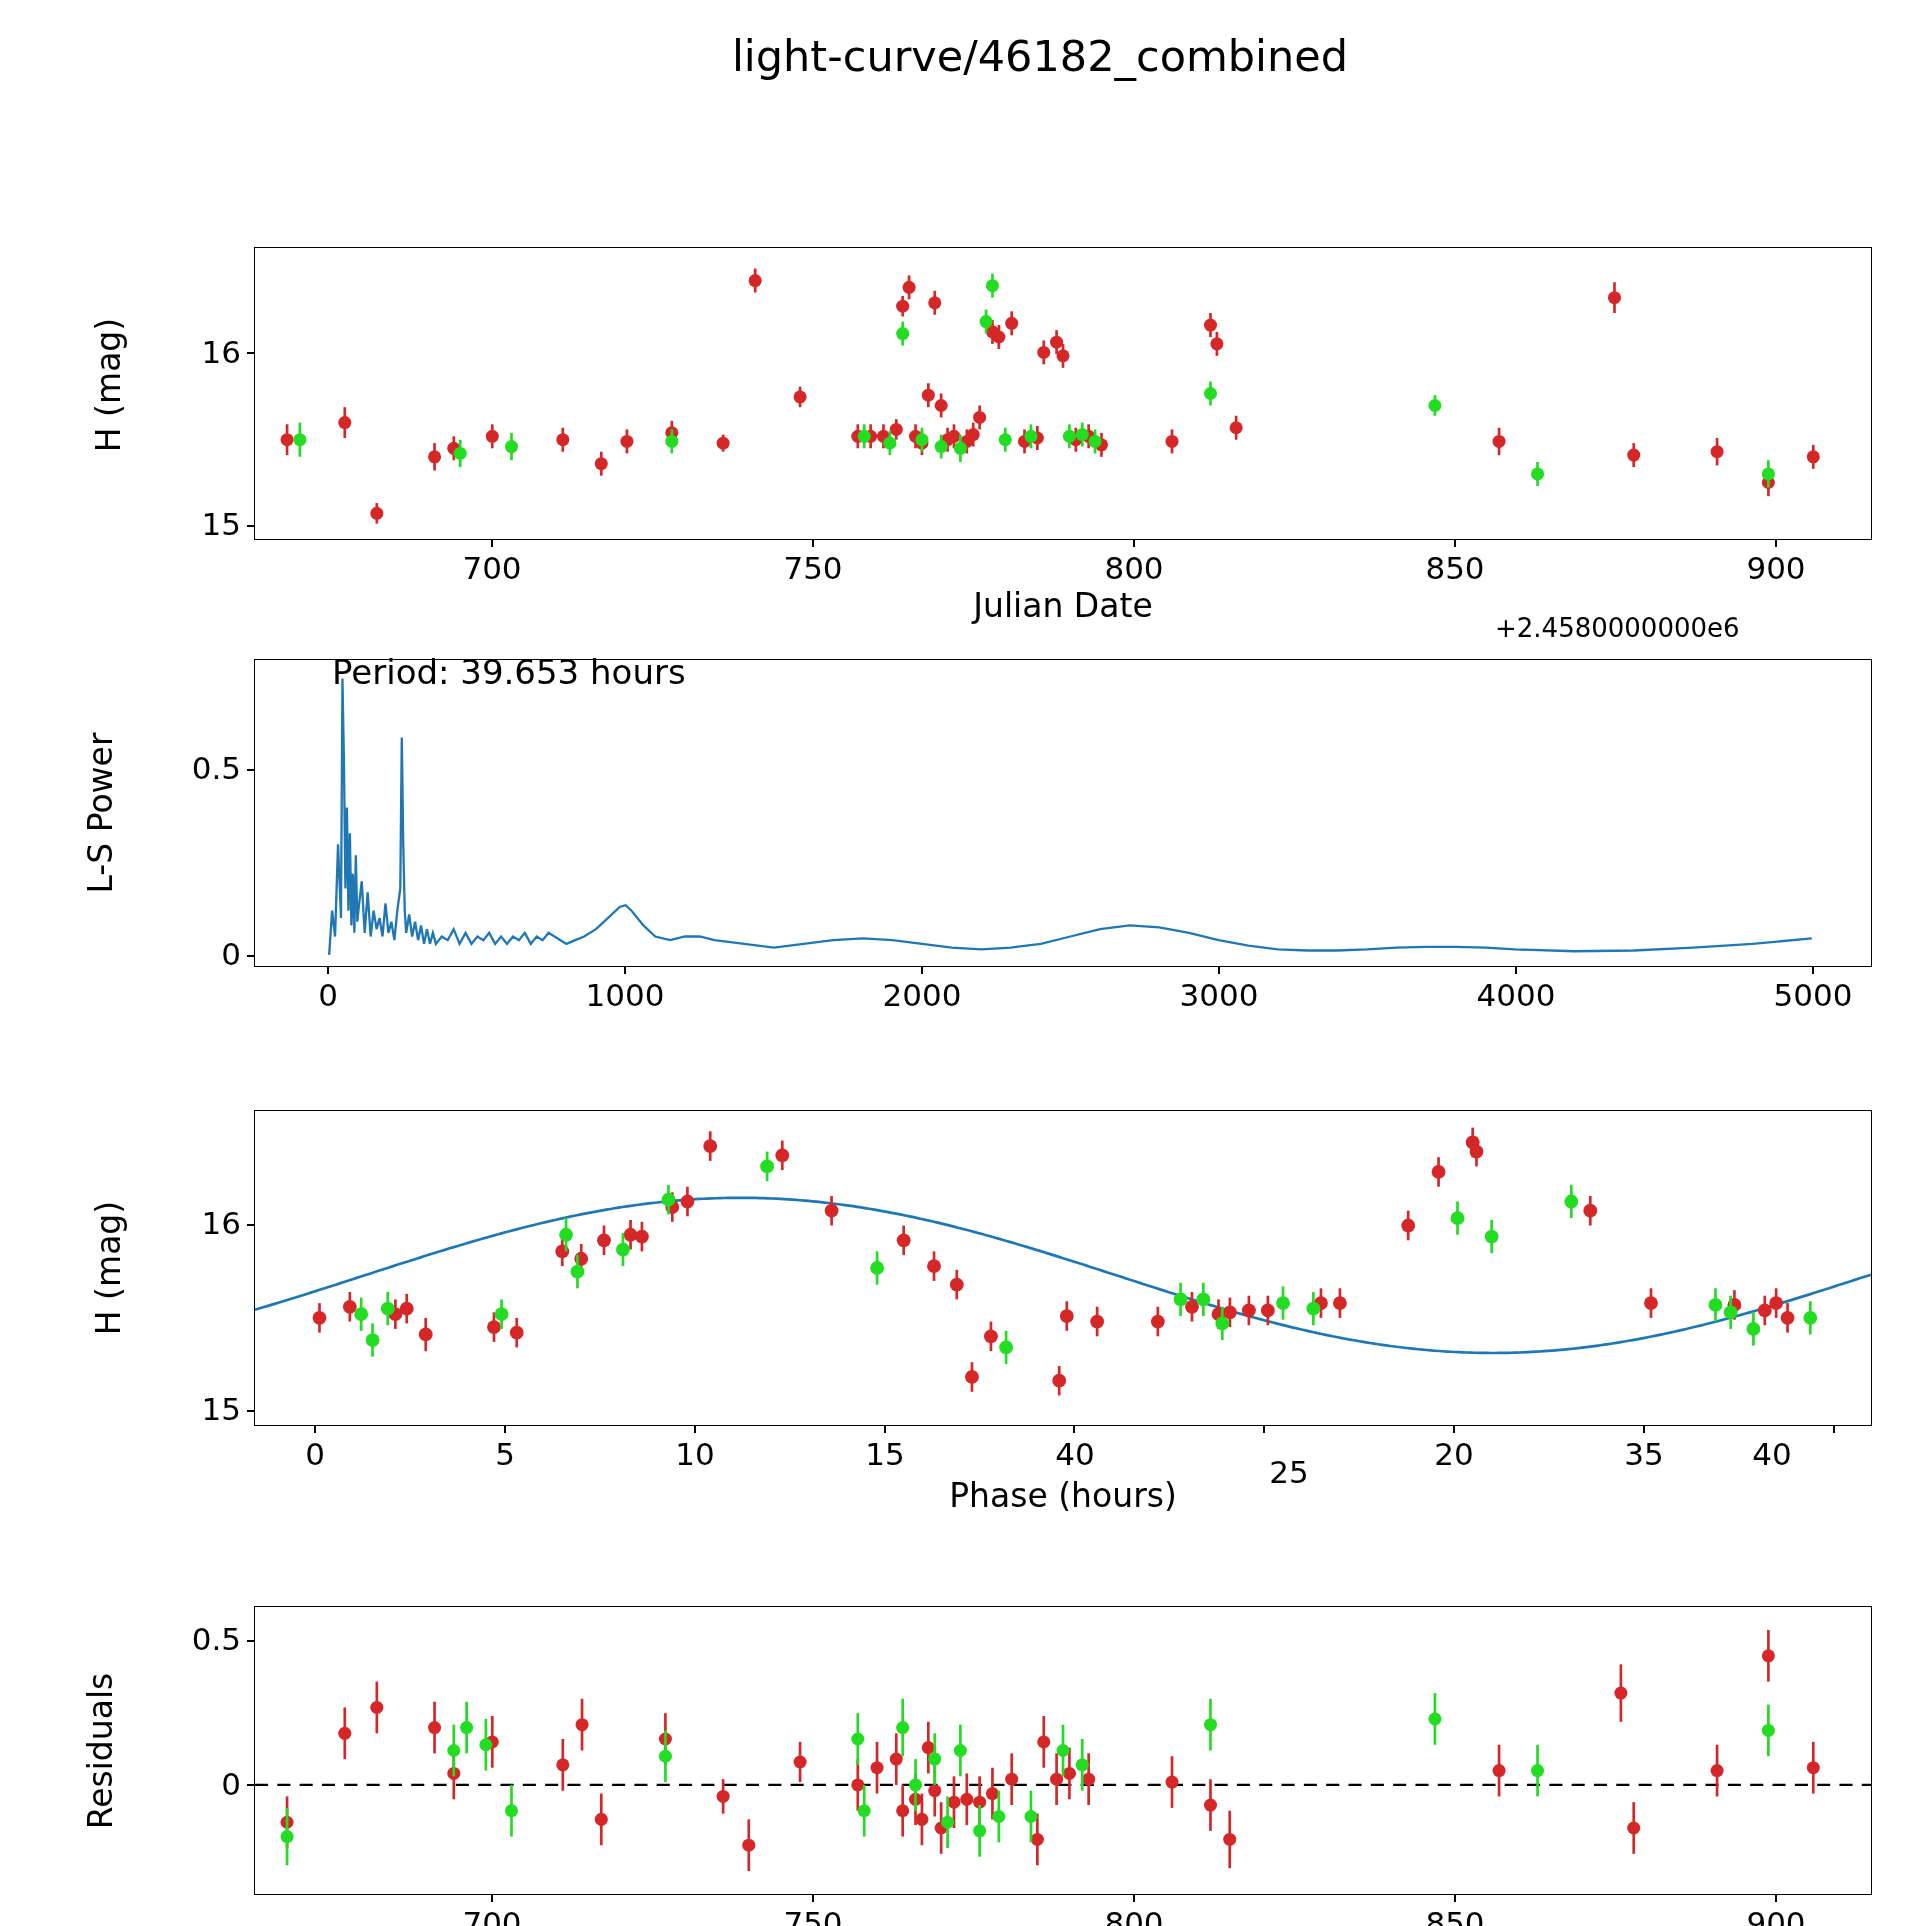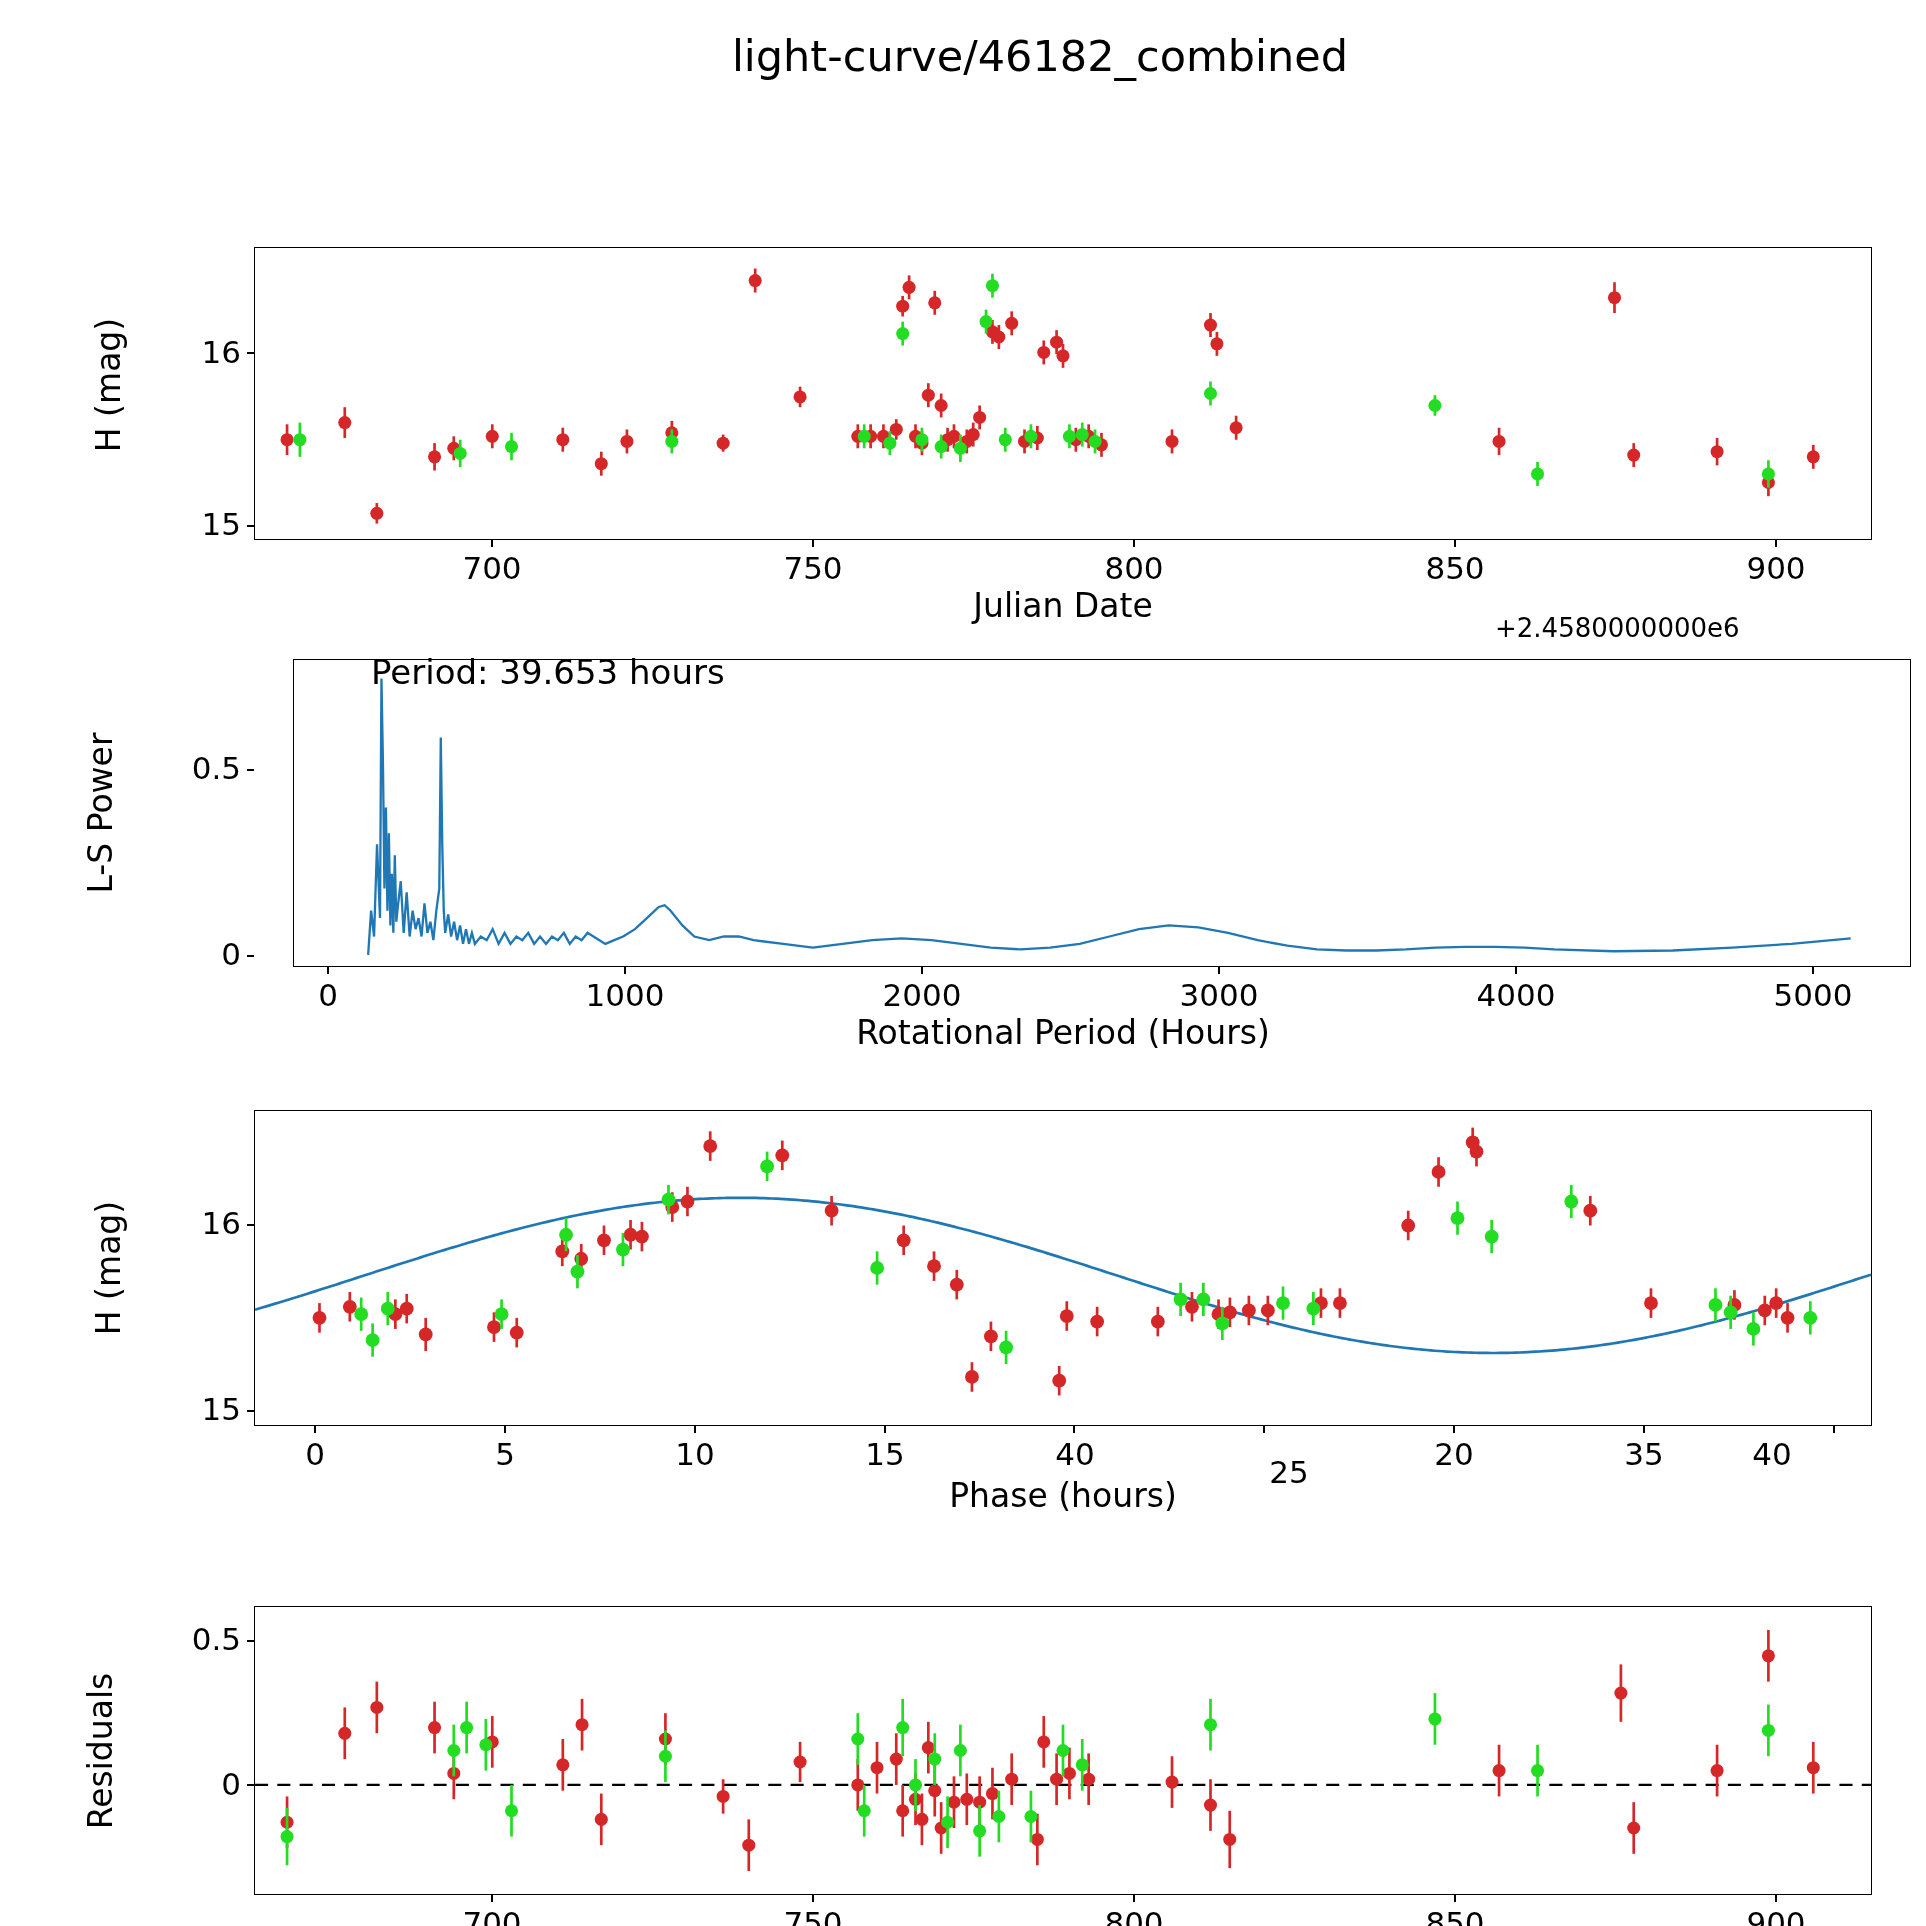--- a/index.html
+++ b/index.html
@@ -186,28 +186,27 @@
         <div class="tick" style="left: 1775px; top: 324px; width: 2.3px; height: 7px;"></div>
         <div class="ticklabel" style="left: 1776px; top: 334px; transform: translateX(-50%);">900</div>
         <div class="tick" style="left: 247px; top: 309px; width: 7px; height: 2.3px;"></div>
         <div class="ticklabel" style="left: 241px; top: 290px; transform: translateX(-100%);">15</div>
         <div class="tick" style="left: 247px; top: 136px; width: 7px; height: 2.3px;"></div>
         <div class="ticklabel" style="left: 241px; top: 118px; transform: translateX(-100%);">16</div>
       </div>
   </div>
 
   <div class="panel" style="left:0;top:651px;width:2080px;height:443px;">
-    <div class="axes" id="ax2" style="left:254px;top:7.7px;width:1618px;height:308px;margin-left:39px;">
+    <div class="axes" id="ax2" style="left:254px;top:7.7px;width:1618px;height:308px;">
       <svg id="svg2" class="plotarea" viewBox="0 0 4200 800" preserveAspectRatio="none">
           <polyline points="192.7,771.1 200.4,655.4 208.1,722.9 215.8,481.9 223.5,674.7 227.3,48.2 231.2,269.9 235.0,597.6 238.9,385.5 242.8,655.4 246.6,453.0 250.5,694.0 254.3,559.0 258.2,713.3 262.0,510.8 265.9,684.3 269.7,645.8 277.4,578.3 285.1,713.3 292.8,607.2 300.6,722.9 308.3,655.4 316.0,703.6 323.7,674.7 331.4,722.9 339.1,636.1 346.8,713.3 354.5,684.3 362.2,732.5 369.9,655.4 377.6,597.6 381.5,202.4 385.3,481.9 389.2,655.4 393.0,713.3 400.7,665.1 408.4,722.9 416.1,684.3 423.9,732.5 431.6,694.0 439.3,742.2 447.0,703.6 454.7,742.2 462.4,713.3 470.1,742.2 485.5,722.9 500.9,732.5 516.3,703.6 531.7,742.2 547.2,713.3 562.6,742.2 578.0,722.9 593.4,732.5 608.8,713.3 624.2,742.2 639.6,722.9 655.0,742.2 670.5,722.9 685.9,732.5 701.3,713.3 716.7,742.2 732.1,722.9 747.5,732.5 762.9,713.3 778.3,722.9 793.8,732.5 809.2,742.2 832.3,732.5 855.4,722.9 886.2,703.6 917.1,674.7 947.9,645.8 963.3,641.0 978.7,655.4 1009.5,694.0 1040.4,722.9 1078.9,732.5 1117.4,722.9 1156.0,722.9 1194.5,732.5 1271.6,742.2 1348.6,751.8 1425.7,742.2 1502.8,732.5 1579.8,727.7 1656.9,732.5 1733.9,742.2 1811.0,751.8 1888.1,756.6 1965.1,751.8 2042.2,742.2 2119.3,722.9 2196.3,703.6 2273.4,694.0 2350.5,698.8 2427.5,713.3 2504.6,732.5 2581.7,747.0 2658.7,756.6 2735.8,759.5 2812.8,759.5 2889.9,756.6 2967.0,751.8 3044.0,749.9 3121.1,749.9 3198.2,751.8 3275.2,756.6 3429.4,761.4 3583.5,759.5 3737.6,751.8 3891.7,742.2 4045.9,727.7" fill="none" stroke="#1f77b4" stroke-width="6"></polyline>
         </svg>
       <div class="annot" style="left:77px;top:-7.7px;">Period: 39.653 hours</div>
     </div>
     <div class="ylabel" style="left:100px;top:162px;transform:translate(-50%,-50%) rotate(-90deg);">L-S Power</div>
-    <div class="xlabel" style="left:1063px;top:362px;transform:translateX(-50%);">Rotational Period (Hours)</div>
     <div id="ticks2">
         <div class="tick" style="left: 327px; top: 316px; width: 2.3px; height: 7px;"></div>
         <div class="ticklabel" style="left: 328px; top: 326px; transform: translateX(-50%);">0</div>
         <div class="tick" style="left: 624px; top: 316px; width: 2.3px; height: 7px;"></div>
         <div class="ticklabel" style="left: 625px; top: 326px; transform: translateX(-50%);">1000</div>
         <div class="tick" style="left: 921px; top: 316px; width: 2.3px; height: 7px;"></div>
         <div class="ticklabel" style="left: 922px; top: 326px; transform: translateX(-50%);">2000</div>
         <div class="tick" style="left: 1218px; top: 316px; width: 2.3px; height: 7px;"></div>
         <div class="ticklabel" style="left: 1219px; top: 326px; transform: translateX(-50%);">3000</div>
         <div class="tick" style="left: 1515px; top: 316px; width: 2.3px; height: 7px;"></div>

